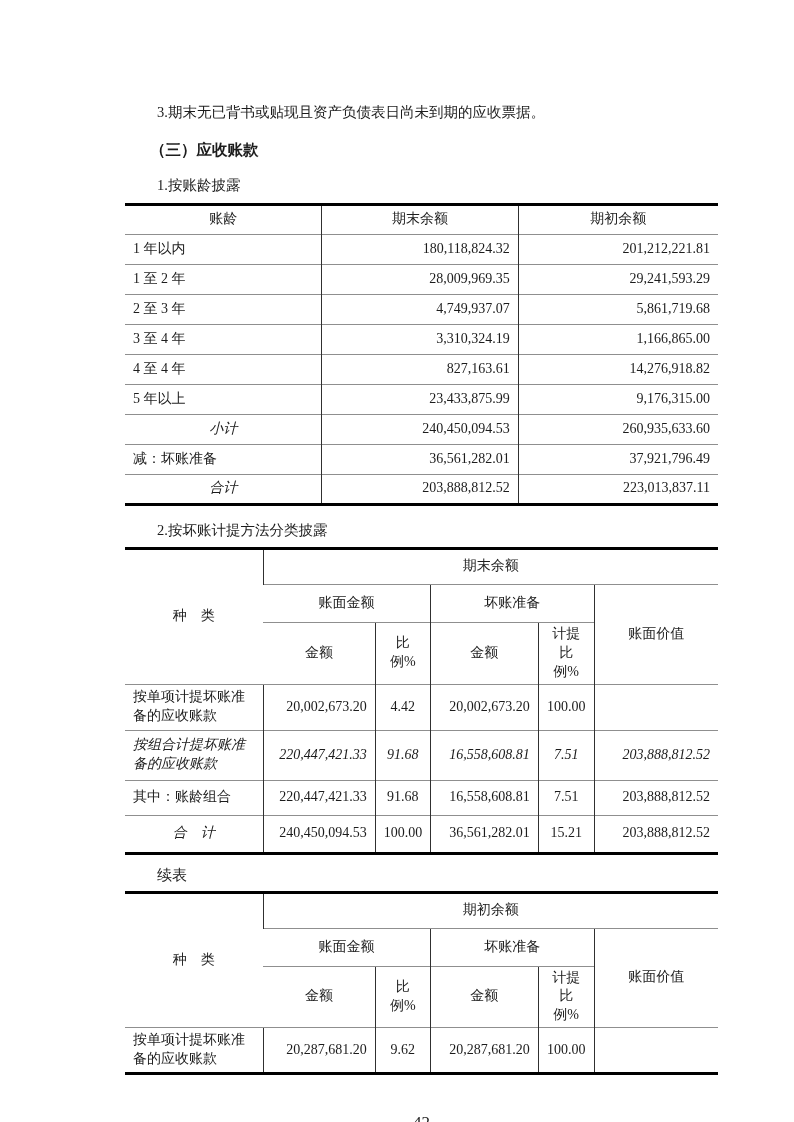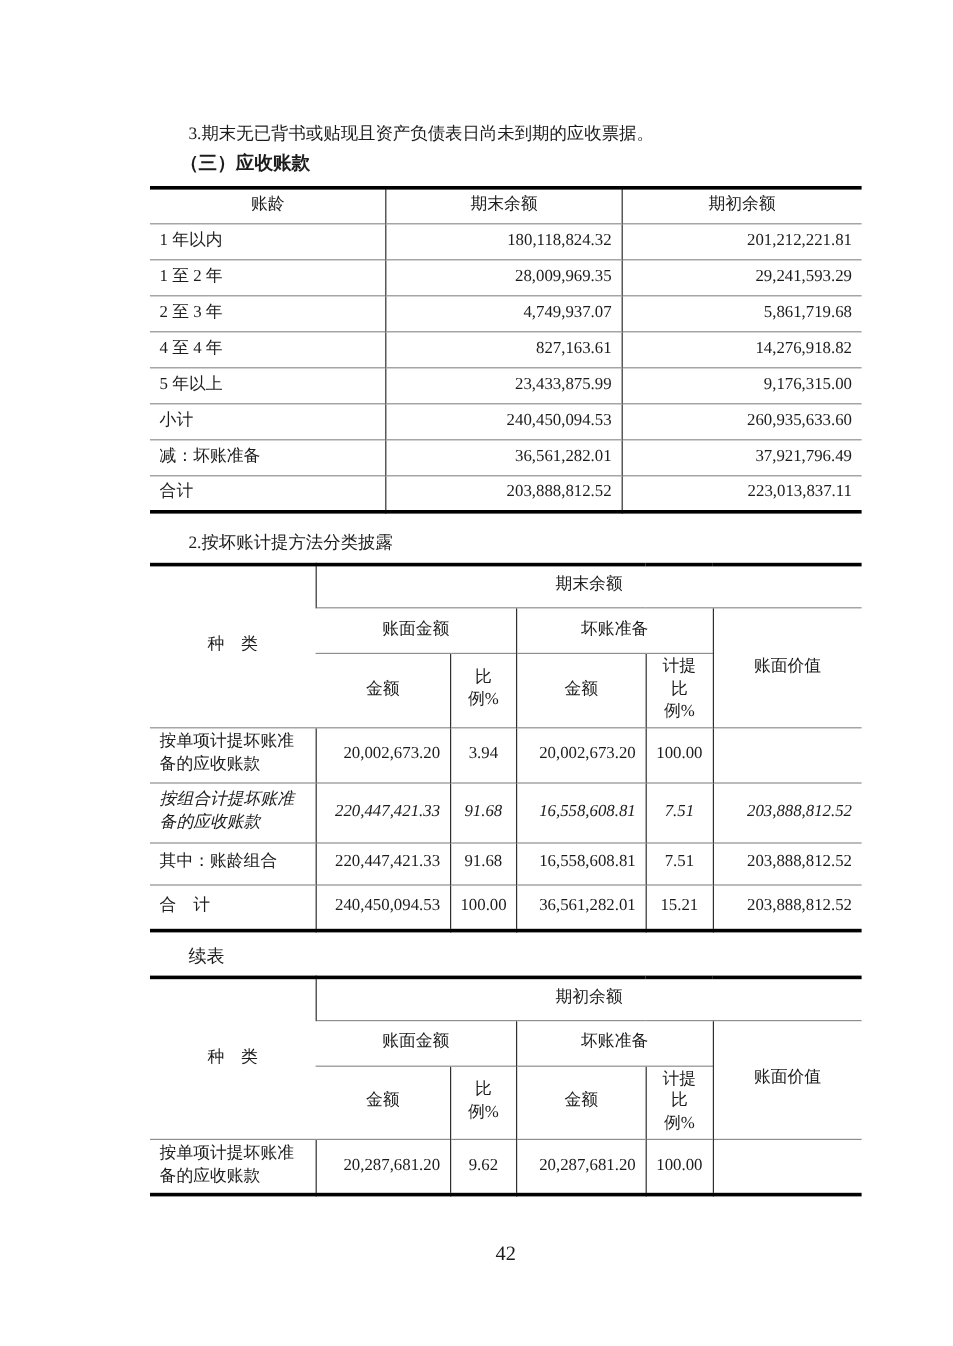--- a/index.html
+++ b/index.html
@@ -9,21 +9,21 @@
     color:#1c1c1c;
     -webkit-font-smoothing:antialiased;
   }
   .page {
     box-sizing:border-box;
     width:794px; height:996px;
     padding:103px 76px 0 125px;
     position:relative;
   }
   .note { margin:0; font-size:14.5px; line-height:1.3; text-indent:32px; }
-  .section-heading { margin:4px 0 0 25px; font-size:15.5px; font-weight:bold; }
+  .section-heading { margin:18px 0 0 25px; font-size:15.5px; font-weight:bold; }
   .sub-heading { margin:15px 0 0 32px; font-size:14.5px; font-weight:normal; }
   .cont-label { margin:11px 0 0 32px; font-size:15px; }
 
   table.tbl {
     border-collapse:collapse; table-layout:fixed; width:100%;
     border-top:3px solid #000; border-bottom:3px solid #000;
     font-size:14px;
   }
   .tbl-aging { margin-top:8px; }
   .tbl-method { margin-top:7px; }
@@ -34,21 +34,21 @@
     border-left:1px solid #303030;
     padding:2px 8px;
     vertical-align:middle;
     line-height:1.35;
     overflow:hidden;
   }
   table.tbl tr:first-child th { border-top:none; }
   table.tbl th:first-child, table.tbl td:first-child { border-left:none;margin-left:24px; }
   table.tbl th { text-align:center; }
   td.label { text-align:left; }
-  td.center { text-align:left; }
+  td.center { text-align:center;font-style:italic; }
   td.num { text-align:right; }
   td.pct { text-align:center; }
   .tbl-aging tr { height:30px; }
   .hrow1 { height:36px; }
   .hrow2 { height:38px; }
   .hrow3 { height:40px; }
   .drow-2line { height:46px; }
   .drow-2line-b { height:50px;font-style:italic; }
   .drow-1line { height:35px; }
   .drow-total { height:38px; }
@@ -56,20 +56,21 @@
 </style>
 </head>
 <body>
 
 <div class="page">
 
   <p class="note">3.期末无已背书或贴现且资产负债表日尚未到期的应收票据。</p>
 
   <p class="section-heading">（三）应收账款</p>
 
+  <p class="sub-heading">1.按账龄披露</p>
 
   <table class="tbl tbl-aging">
     <colgroup>
         <col style="width:33.2%">
         <col style="width:33.1%">
         <col style="width:33.7%">
       </colgroup>
     <tbody>
         <tr>
       <th>账龄</th>
@@ -83,20 +84,25 @@
     </tr>
     <tr>
       <td class="label">1 至 2 年</td>
       <td class="num">28,009,969.35</td>
       <td class="num">29,241,593.29</td>
     </tr>
     <tr>
       <td class="label">2 至 3 年</td>
       <td class="num">4,749,937.07</td>
       <td class="num">5,861,719.68</td>
+    </tr>
+    <tr>
+      <td class="label">3 至 4 年</td>
+      <td class="num">3,310,324.19</td>
+      <td class="num">1,166,865.00</td>
     </tr>
     <tr>
       <td class="label">4 至 4 年</td>
       <td class="num">827,163.61</td>
       <td class="num">14,276,918.82</td>
     </tr>
     <tr>
       <td class="label">5 年以上</td>
       <td class="num">23,433,875.99</td>
       <td class="num">9,176,315.00</td>
@@ -142,21 +148,21 @@
     </tr>
     <tr class="hrow3">
       <th>金额</th>
       <th>比例%</th>
       <th>金额</th>
       <th>计提比例%</th>
     </tr>
     <tr class="drow-2line">
       <td class="label">按单项计提坏账准备的应收账款</td>
       <td class="num">20,002,673.20</td>
-      <td class="pct">3.94</td>
+      <td class="pct">4.42</td>
       <td class="num">20,002,673.20</td>
       <td class="pct">100.00</td>
       <td class="num"></td>
     </tr>
     <tr class="drow-2line-b">
       <td class="label">按组合计提坏账准备的应收账款</td>
       <td class="num">220,447,421.33</td>
       <td class="pct">91.68</td>
       <td class="num">16,558,608.81</td>
       <td class="pct">7.51</td>

